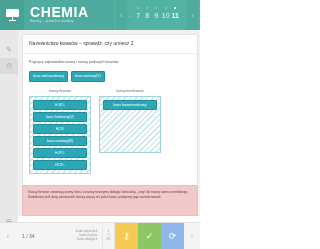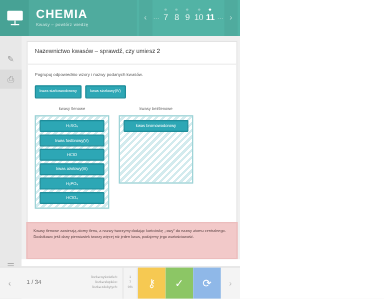--- a/index.html
+++ b/index.html
@@ -26,21 +26,21 @@
     background: #ffffff; border-radius: 1px;
   }
   .proj-icon .stand {
     position: absolute; top: 8px; left: 6px; width: 1px; height: 4px; background: #ffffff;
   }
   .proj-icon .base {
     position: absolute; top: 11px; left: 3px; width: 7px; height: 1px; background: #ffffff;
   }
   .hdr-titles { padding-left: 6px; flex: 1; min-width: 0; }
   .hdr-title {
-    color: #ffffff; font-size: 10px; font-weight: bold;
+    color: #ffffff; font-size: 14px; font-weight: bold;
     letter-spacing: 0.6px; line-height: 11px;
   }
   .hdr-sub {
     color: #cfe9e4; font-size: 3.6px; line-height: 6px;
     letter-spacing: 0.2px; white-space: nowrap;
   }
   .pager {
     height: 30px; display: flex; align-items: center; gap: 0px;
     background: #52b3a5; padding: 0 2px;
   }

